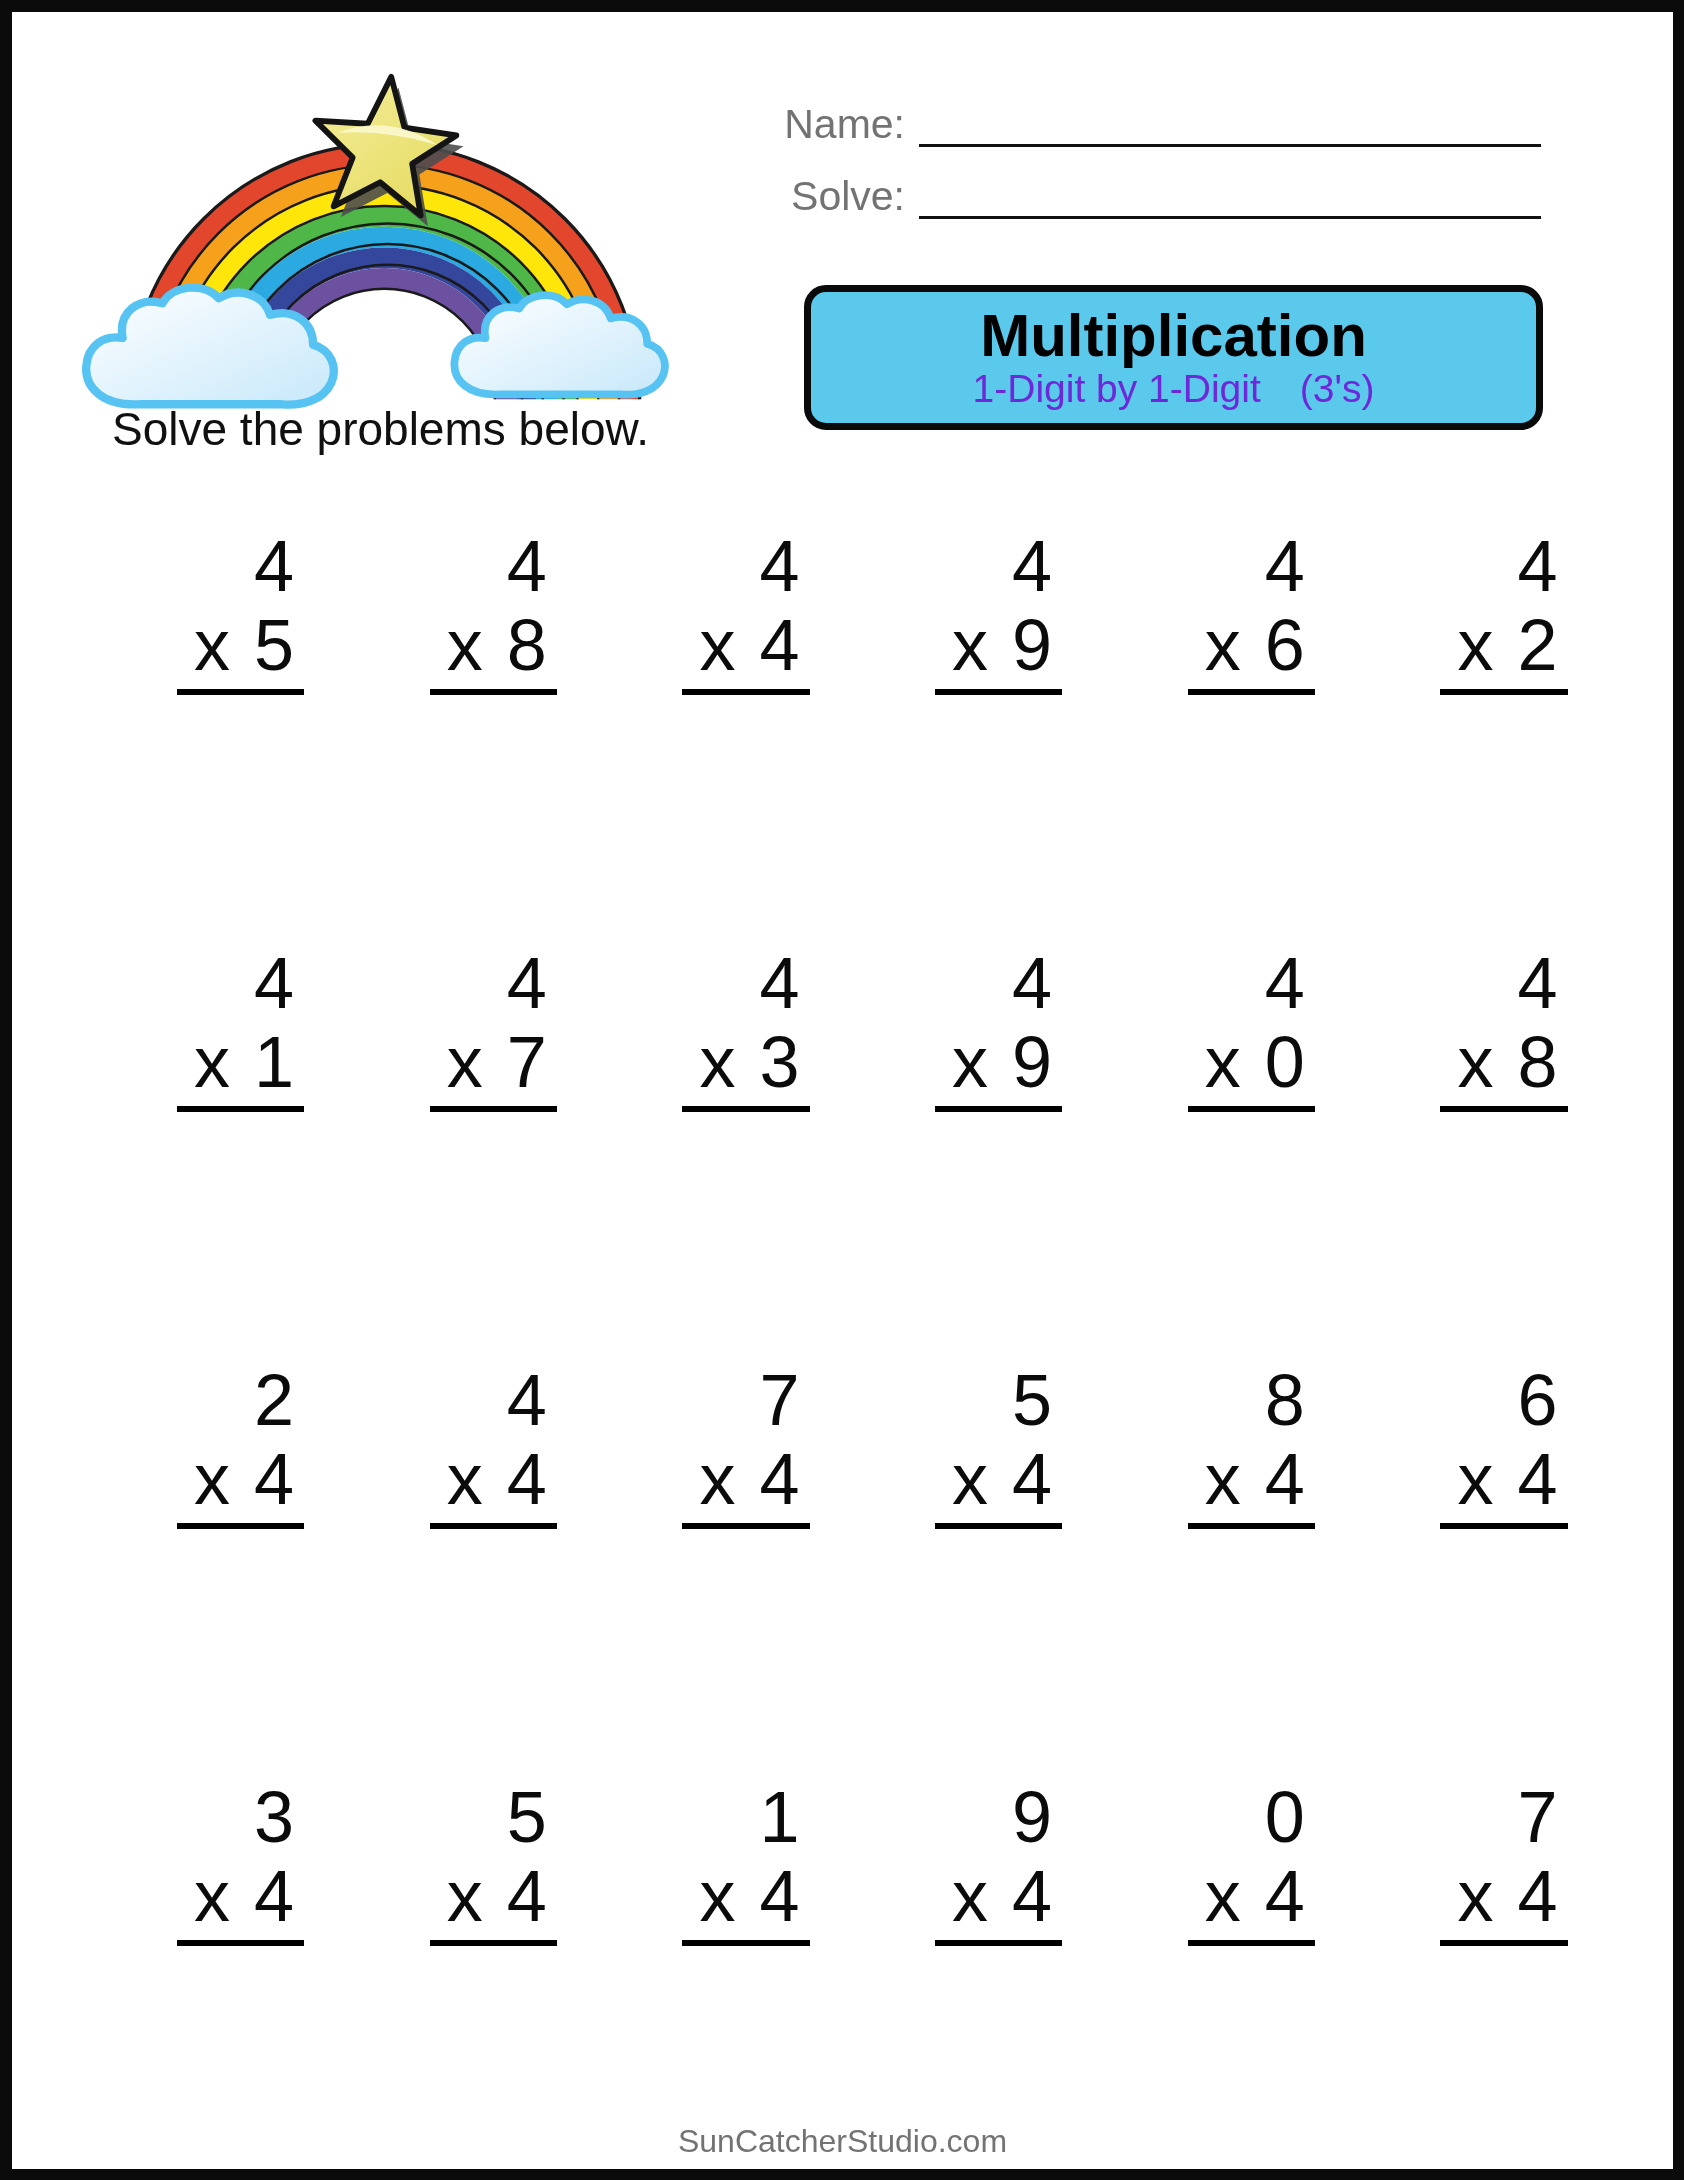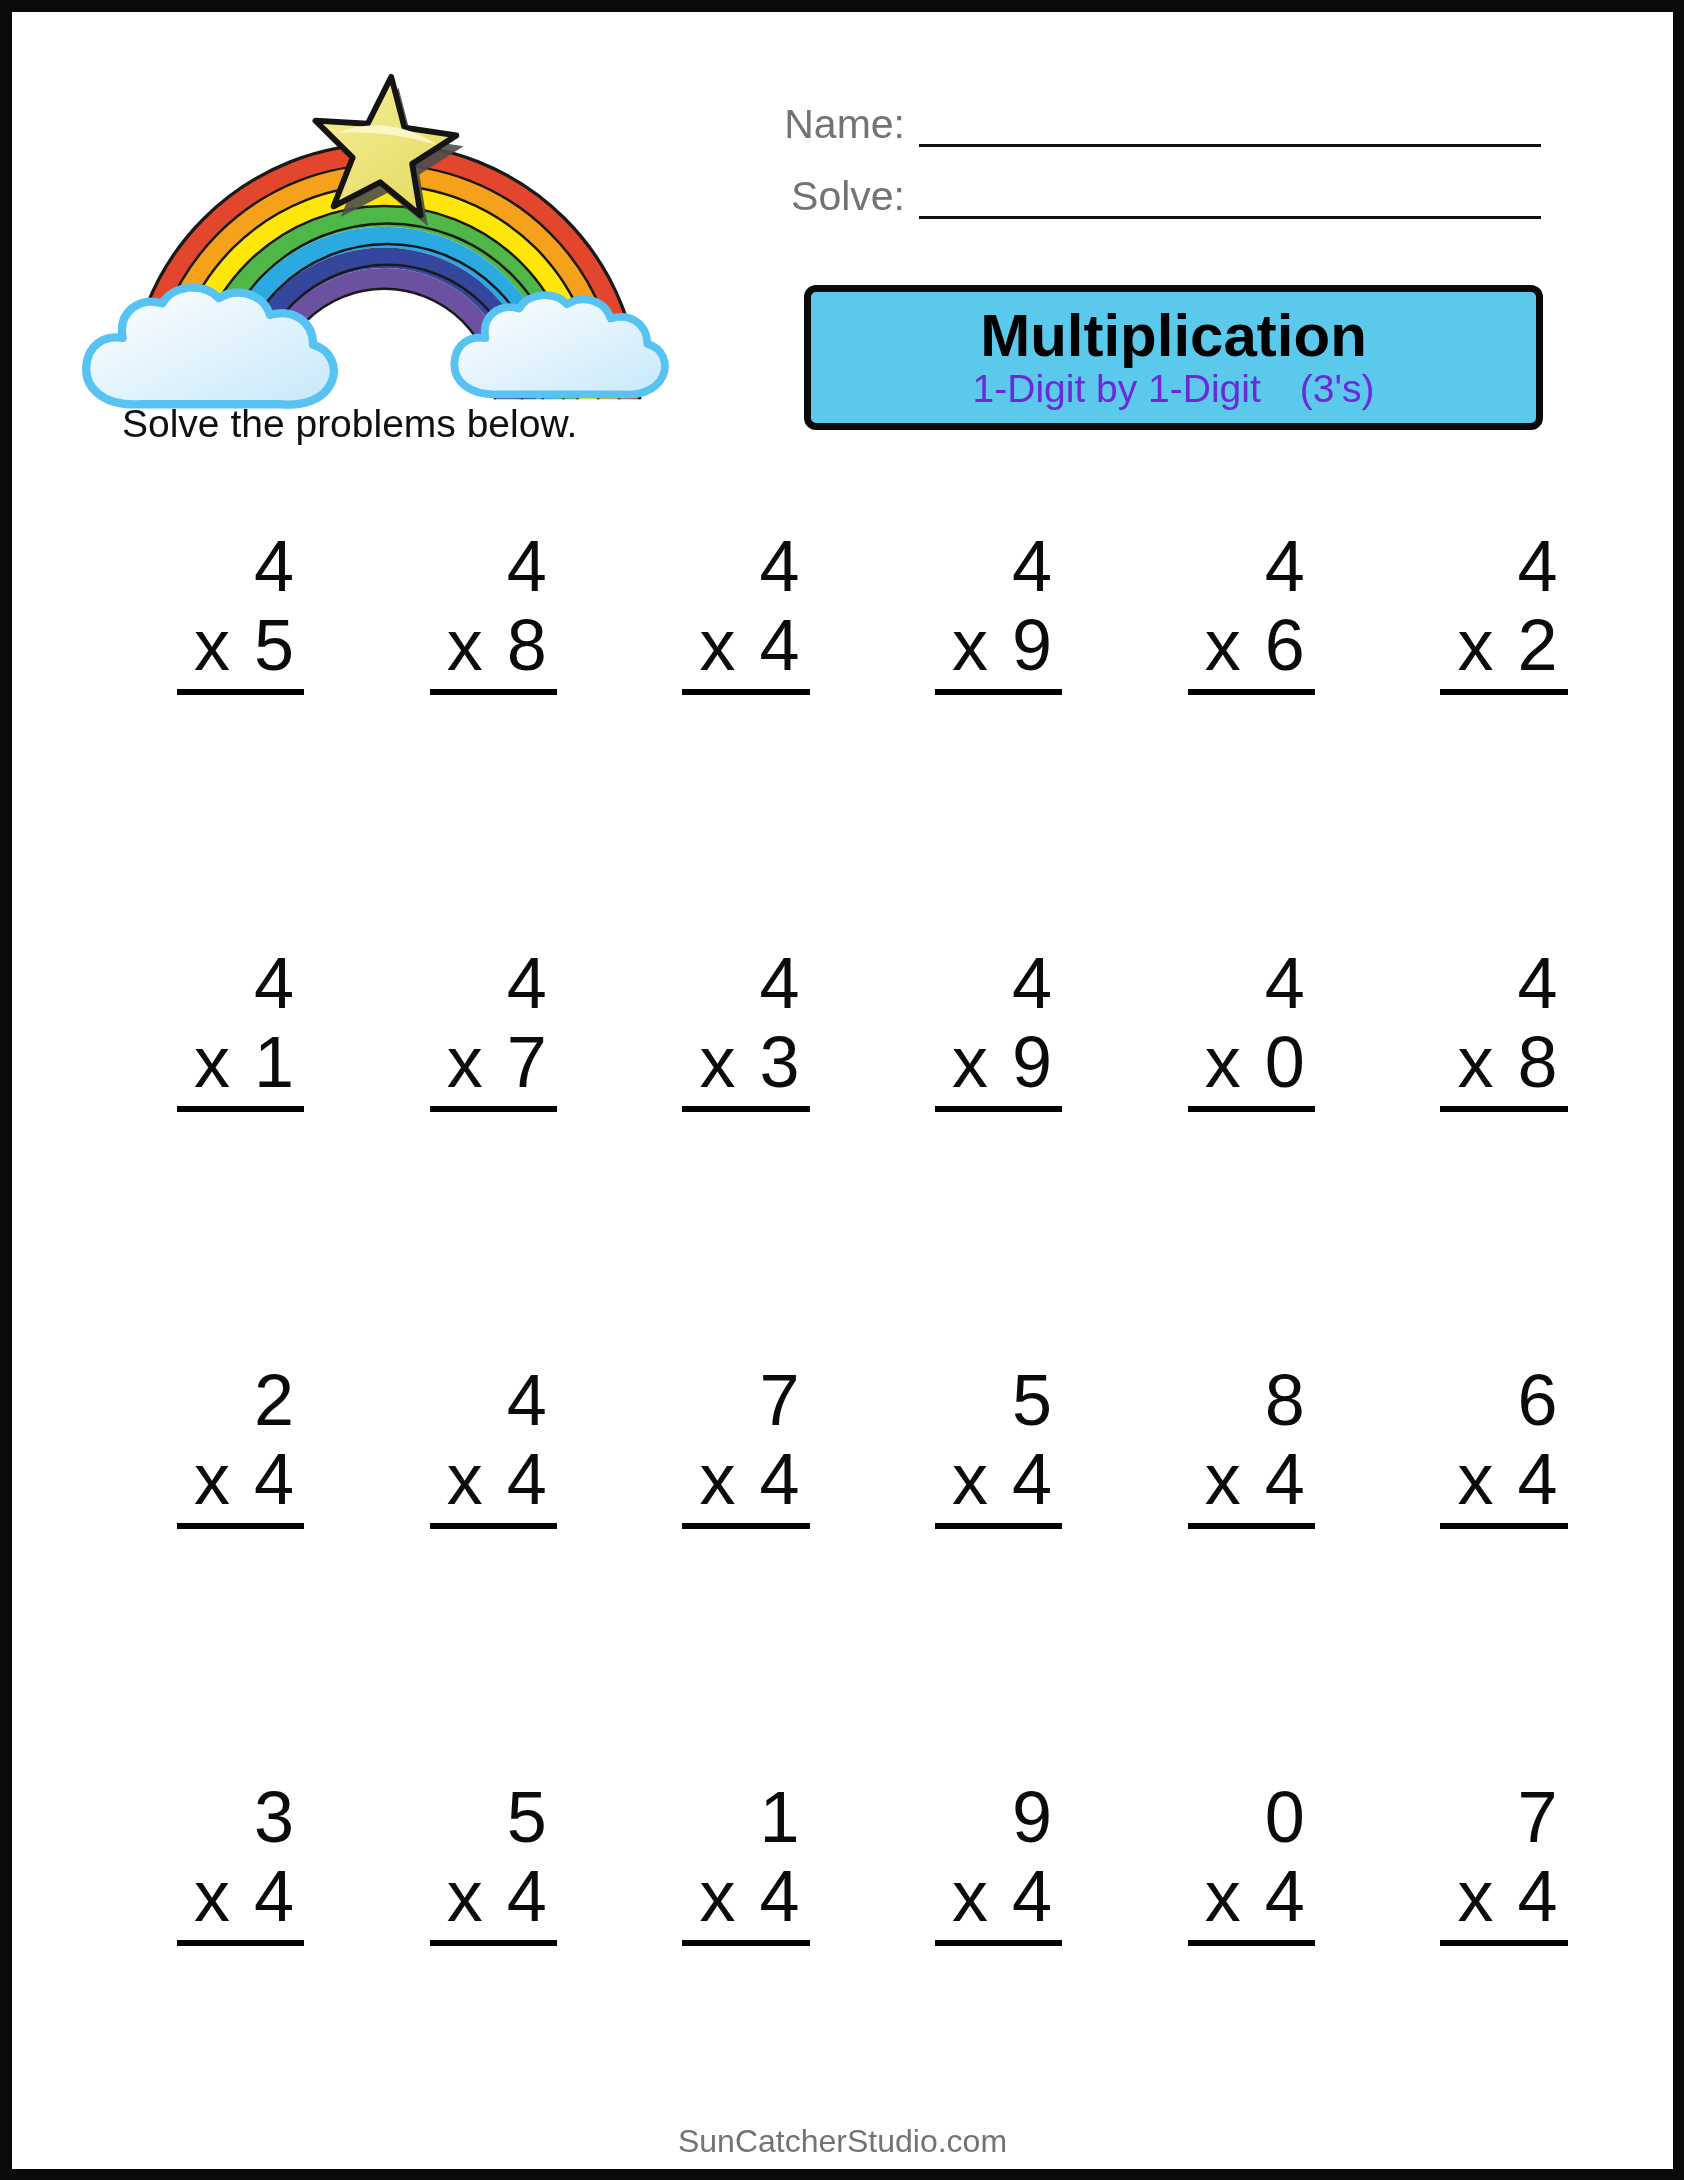--- a/index.html
+++ b/index.html
@@ -3,28 +3,28 @@
 <meta charset="utf-8">
 <style>
   * { box-sizing: border-box; }
   html,body { margin:0; padding:0; background:#000; }
   body { font-family:"Liberation Sans", sans-serif; }
   .page {
     position:relative; width:1685px; height:2181px;
     background:#ffffff; border:12px solid #0a0a0a; overflow:hidden;
   }
   .art { position:absolute; left:66px; top:58px; width:596px; height:349px; }
-  .instruction { position:absolute; left:110px; top:390px; font-size:39px; color:#101010; }
+  .instruction { position:absolute; left:100px; top:390px; font-size:46px; color:#101010; }
   .meta { position:absolute; left:758px; top:89px; width:771px; }
   .meta-row { display:flex; align-items:flex-end; margin-bottom:25.6px; }
   .meta-label { width:135px; text-align:right; font-size:41px; color:#737373; margin-right:13.6px; line-height:1.1; }
   .meta-line { flex:1; border-bottom:3.4px solid #101010; height:46px; }
   .title-box {
     position:absolute; left:792px; top:273px; width:739px; height:145px;
-    background:#5BC9EC; border:7.7px solid #0a0a0a; border-radius:12px;
+    background:#5BC9EC; border:7.7px solid #0a0a0a; border-radius:22px;
     display:flex; flex-direction:column; align-items:center; justify-content:center;
   }
   .title { font-size:60px; font-weight:bold; color:#000; line-height:1.05; }
   .subtitle { font-size:39px; color:#6d28d9; line-height:1.15; display:flex; }
   .subtitle .suffix { margin-left:39px; }
   .grid {
     position:absolute; left:85px; top:496px; width:1516px;
     display:grid; grid-template-columns:repeat(6,1fr); grid-auto-rows:417px;
   }
   .cell { display:flex; justify-content:center; }

